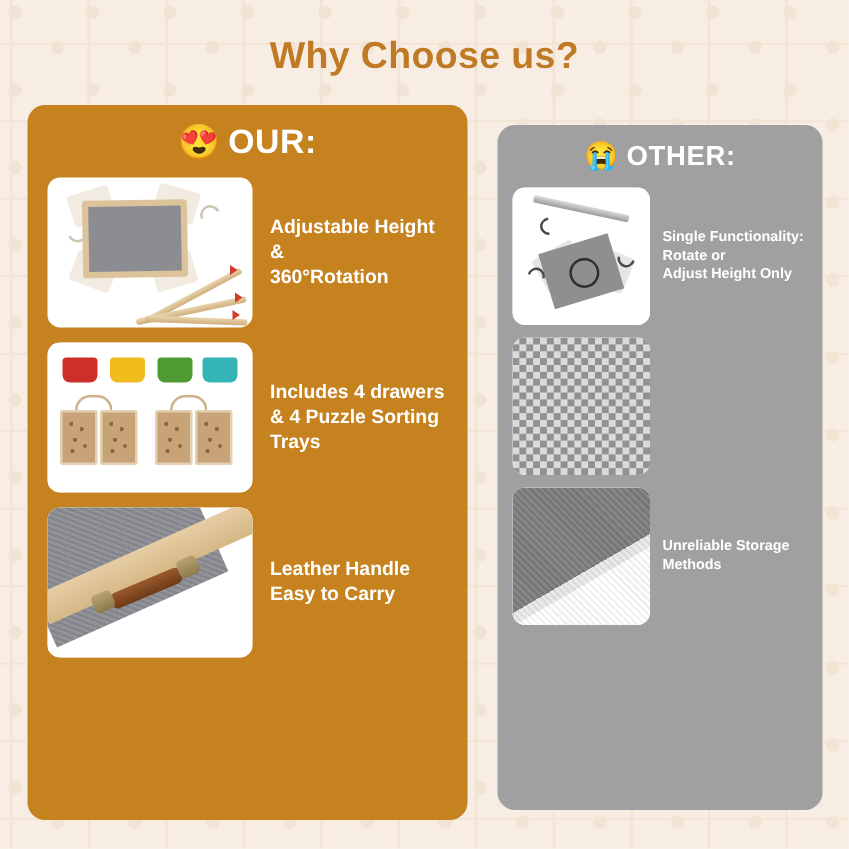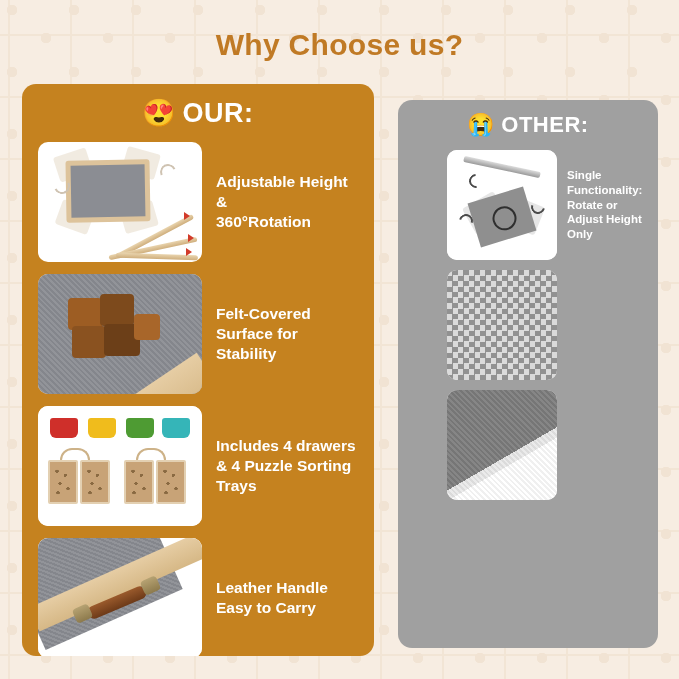--- a/index.html
+++ b/index.html
@@ -59,21 +59,21 @@
   #panel-our .panel-head { height: 58px; font-size: 27px; }
   #panel-other .panel-head { height: 50px; font-size: 22px; }
   .head-emoji { font-size: 1em; line-height: 1; }
 
   .rows { display: flex; flex-direction: column; justify-content: center; }
   #panel-our .rows { padding: 0 16px 14px 16px; gap: 12px; }
   #panel-other .rows { padding: 0 12px 12px 12px; gap: 10px; }
 
   .row { display: flex; align-items: center; }
   #panel-our .row { gap: 14px; }
-  #panel-other .row { gap: 10px; margin-left: 37px; }
+  #panel-other .row { gap: 10px; }
 
   .thumb {
     background: #ffffff;
     border-radius: 10px;
     position: relative;
     overflow: hidden;
     flex: 0 0 auto;
   }
   #panel-our .thumb { width: 164px; height: 120px; }
   #panel-other .thumb { width: 110px; height: 110px; }
@@ -233,35 +233,20 @@
             <div class="stick" style="left:78px;top:112px;width:82px;transform:rotate(2deg);"></div>
             <div class="redtip" style="left:146px;top:70px;"></div>
             <div class="redtip" style="left:150px;top:92px;"></div>
             <div class="redtip" style="left:148px;top:106px;"></div>
           </div>
         </div>
         <div class="row-text">Adjustable Height &amp;
 360°Rotation</div>
       </div>
 
-      <div class="row">
-        <div class="thumb">
-          <div class="art felt"></div>
-          <div class="art">
-            <div class="piece" style="left:30px;top:24px;width:34px;height:32px;background:#9d5d23;"></div>
-            <div class="piece" style="left:62px;top:20px;width:34px;height:32px;background:#7d4a1c;"></div>
-            <div class="piece" style="left:34px;top:52px;width:34px;height:32px;background:#8a5220;"></div>
-            <div class="piece" style="left:66px;top:50px;width:36px;height:32px;background:#6c3f18;"></div>
-            <div class="piece" style="left:96px;top:40px;width:26px;height:26px;background:#a8662a;"></div>
-            <div class="wood" style="position:absolute;right:-14px;bottom:-22px;width:76px;height:46px;transform:rotate(-34deg);"></div>
-          </div>
-        </div>
-        <div class="row-text">Felt-Covered
-Surface for Stability</div>
-      </div>
 
       <div class="row">
         <div class="thumb">
           <div class="art" style="background:#fff;">
             <div class="tray" style="left:12px;top:12px;background:#cf2f2a;"></div>
             <div class="tray" style="left:50px;top:12px;background:#f0bc1c;"></div>
             <div class="tray" style="left:88px;top:12px;background:#4e9b33;"></div>
             <div class="tray" style="left:124px;top:12px;background:#35b5b8;"></div>
             <div class="handle-arc" style="left:22px;top:42px;"></div>
             <div class="handle-arc" style="left:98px;top:42px;"></div>
@@ -322,17 +307,19 @@
       <div class="row">
         <div class="thumb">
           <div class="noise-dense"></div>
         </div>
       </div>
 
       <div class="row">
         <div class="thumb">
           <div class="gfelt-board"></div>
         </div>
+        <div class="row-text">Unreliable Storage
+Methods</div>
       </div>
 
     </div>
   </div>
 </div>
 
 </body></html>

